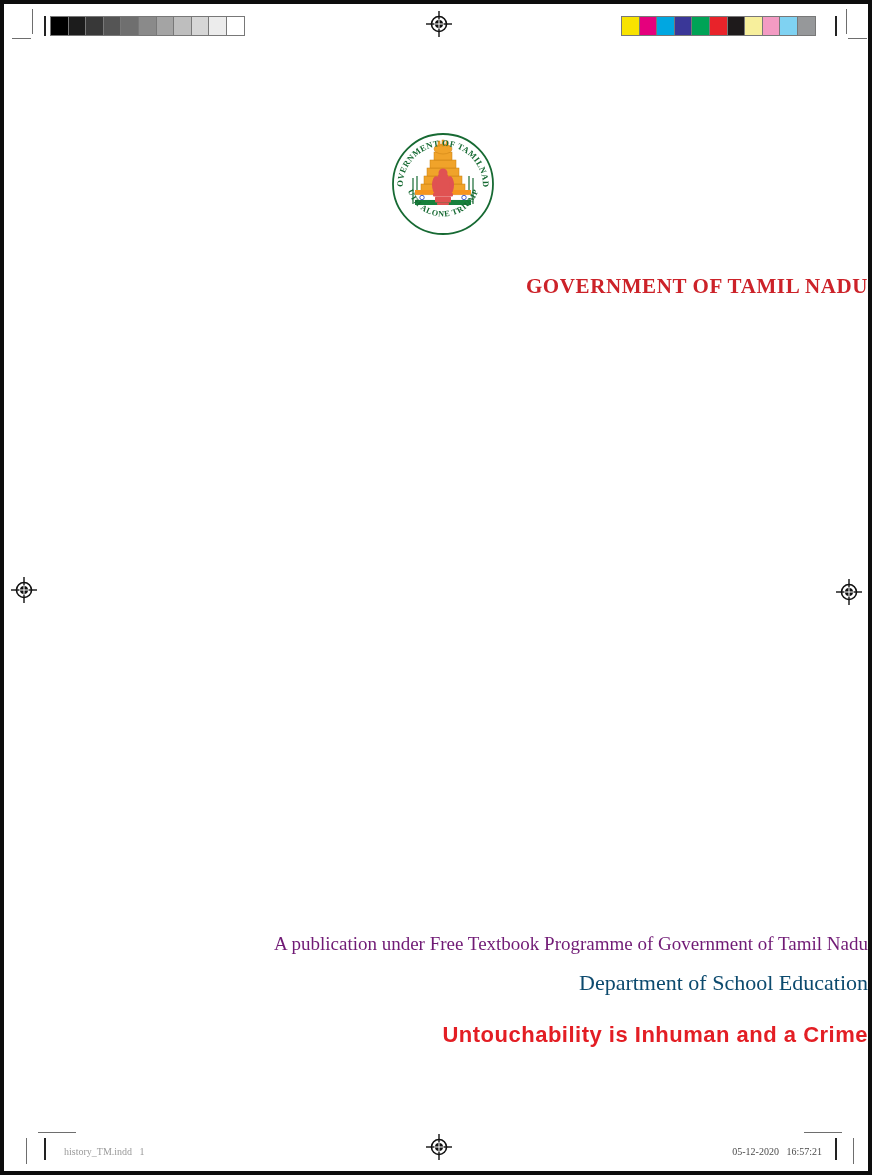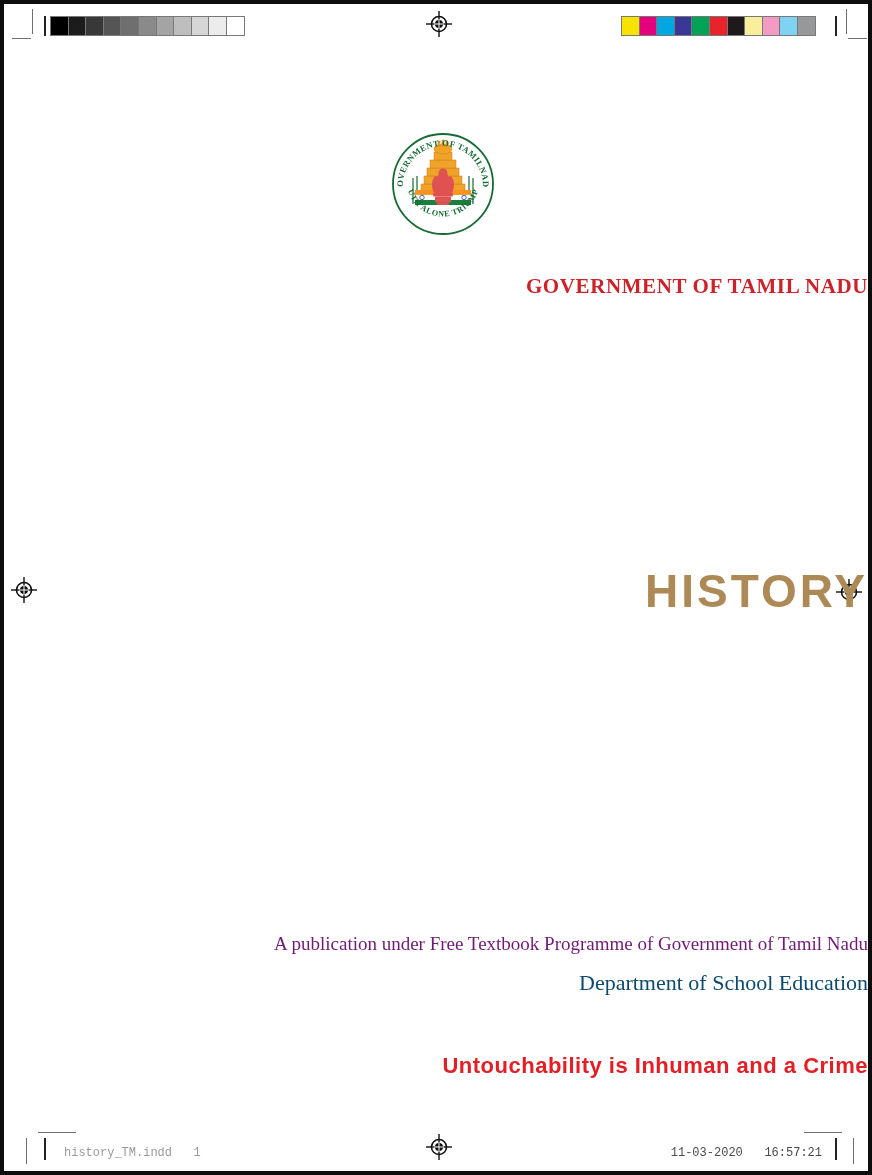--- a/index.html
+++ b/index.html
@@ -19,23 +19,23 @@
   .mark.dark{background:#222;}
   
   .emblem{position:absolute;left:387px;top:126px;width:104px;height:108px;}
   
   .txt{position:absolute;left:0;width:100%;text-align:right;}
   .gov-title{top:270px;font-family:"Liberation Serif",serif;font-weight:bold;font-size:21px;letter-spacing:0.6px;color:#cc2229;}
   .course-title{top:460px;font-family:"Liberation Serif",serif;font-weight:bold;font-size:34px;letter-spacing:0.5px;color:#e5007d;}
   .subject-title{top:560px;font-family:"Liberation Sans",sans-serif;font-weight:bold;font-size:46px;letter-spacing:3px;color:#ad8a55;}
   .pub-note{top:929px;font-family:"Liberation Serif",serif;font-size:19px;color:#701a75;}
   .dept{top:966px;font-family:Liberation Serif, serif;font-size:22px;color:#0c4a6e;}
-  .slogan{top:1018px;font-family:"Liberation Sans",sans-serif;font-weight:bold;font-size:22px;letter-spacing:0.5px;color:#e31e24;margin-top:31px;}
+  .slogan{top:1018px;font-family:"Liberation Sans",sans-serif;font-weight:bold;font-size:22px;letter-spacing:0.5px;color:#e31e24;}
   
-  .slug{position:absolute;font-size:12px;white-space:pre;font-family:Liberation Mono, monospace;}
+  .slug{position:absolute;font-size:10px;white-space:pre;font-family:Liberation Serif, serif;}
   .slug-file{left:60px;top:1142px;color:#9a9a9a;}
   .slug-time{right:46px;top:1142px;color:#4a4a4a;}
 </style>
 </head>
 <body>
 
 <div class="page">
 
   <div id="grayscale-bar" class="cal-bar">
       <div class="swatch" style="background: rgb(0, 0, 0);"></div>
@@ -157,24 +157,23 @@
       <textPath href="#topArc" startOffset="50%" text-anchor="middle">GOVERNMENT OF TAMILNADU</textPath>
     </text>
     <text font-family="Liberation Serif, serif" font-weight="bold" font-size="8.2" fill="#176a33" letter-spacing="0.6">
       <textPath href="#botArc" startOffset="50%" text-anchor="middle">TRUTH ALONE TRIUMPHS</textPath>
     </text>
   </svg>
 
   <div class="txt gov-title">GOVERNMENT OF TAMIL NADU</div>
 
 
-  <div class="txt subject-title">HISTORY</div>
 
   <div class="txt pub-note">A publication under Free Textbook Programme of Government of Tamil Nadu</div>
 
   <div class="txt dept">Department of School Education</div>
 
   <div class="txt slogan">Untouchability is Inhuman and a Crime</div>
 
   <div class="slug slug-file">history_TM.indd   1</div>
-  <div class="slug slug-time">11-03-2020   16:57:21</div>
+  <div class="slug slug-time">05-12-2020   16:57:21</div>
 
 </div>
 
 </body></html>

